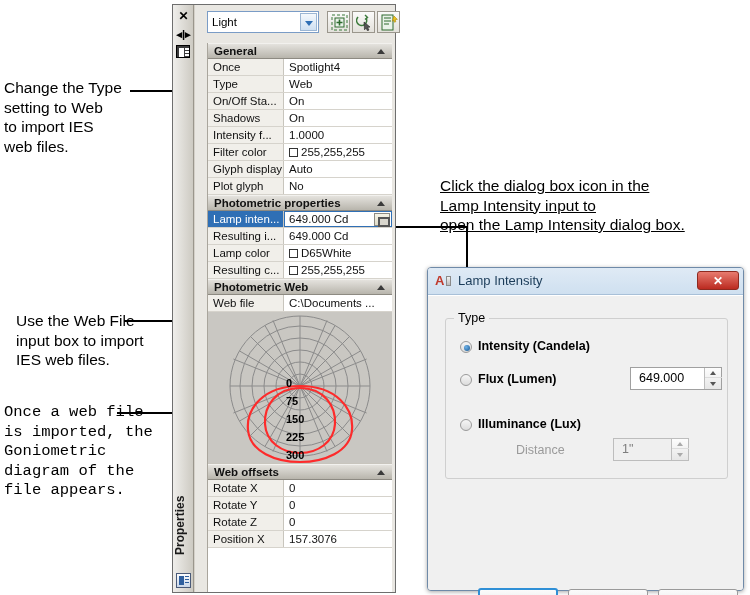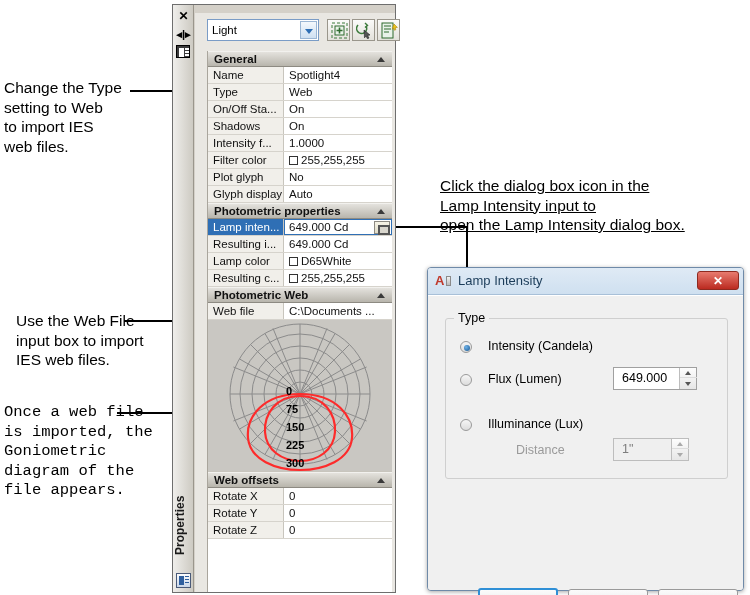--- a/index.html
+++ b/index.html
@@ -74,21 +74,20 @@
   #palette-bottom-icon b {
     position:absolute; left:8px; top:2px; width:4px; height:1px;
     background:#2f5f9e; display:block;
     box-shadow:0 3px 0 #2f5f9e, 0 6px 0 #2f5f9e;
   }
 
   
   #palette-inner {
     position:absolute; left:22px; top:0px; right:0; bottom:0;
     background:#e9e7e2;
-    margin-top:8px;
   }
   
   #combo-row {
     position:absolute; left:0px; top:6px; right:2px; height:26px;
   }
   #obj-select {
     position:absolute; left:12px; top:0; width:112px; height:22px;
     background:#ffffff; border:1px solid #7a9cc6;
     font-size:11.5px; color:#000; line-height:20px; padding-left:4px;
   }
@@ -220,21 +219,21 @@
     position:absolute; left:0; top:2px; width:12px; height:12px;
     border-radius:50%;
     background:linear-gradient(#f6f6f6,#dcdcdc);
     border:1px solid #9a9a9a;
   }
   .radio.on .dot:after {
     content:""; position:absolute; left:3px; top:3px;
     width:6px; height:6px; border-radius:50%;
     background:radial-gradient(circle at 35% 35%,#6fb3ea,#18568f);
   }
-  .radio .lbl { margin-left:28px; display:inline-block; }
+  .radio .lbl { margin-left:18px; display:inline-block;font-weight:bold; }
   .spin {
     position:absolute; height:23px;
     background:#fff; border:1px solid #a0a0a0;
     font-size:12.5px; color:#000; line-height:21px; padding-left:8px;
   }
   .spin.dis { background:#efefef; color:#7d7d7d; border-color:#bdbdbd; }
   .spin .ar {
     position:absolute; right:0px; top:0px; width:17px; height:21px;
     border-left:1px solid #bdbdbd;
     background:linear-gradient(#fdfdfd,#e6e6e6);
@@ -339,21 +338,21 @@
       </div>
     </div>
 
     <div id="grid">
 
       <div class="cat">
         <span>General</span>
         <span class="arrow"></span>
       </div>
       <div class="row">
-        <div class="k">Name</div>
+        <div class="k">Once</div>
         <div class="v">Spotlight4</div>
       </div>
       <div class="row">
         <div class="k">Type</div>
         <div class="v">Web</div>
       </div>
       <div class="row">
         <div class="k">On/Off Sta...</div>
         <div class="v">On</div>
       </div>
@@ -365,26 +364,26 @@
         <div class="k">Intensity f...</div>
         <div class="v">1.0000</div>
       </div>
       <div class="row">
         <div class="k">Filter color</div>
         <div class="v">
           <span class="swatch"></span><span>255,255,255</span>
         </div>
       </div>
       <div class="row">
+        <div class="k">Glyph display</div>
+        <div class="v">Auto</div>
+      </div>
+      <div class="row">
         <div class="k">Plot glyph</div>
         <div class="v">No</div>
-      </div>
-      <div class="row">
-        <div class="k">Glyph display</div>
-        <div class="v">Auto</div>
       </div>
 
       <div class="cat">
         <span>Photometric properties</span>
         <span class="arrow"></span>
       </div>
       <div class="row sel">
         <div class="k">Lamp inten...</div>
         <div class="v">
           <span>649.000 Cd</span>
@@ -459,20 +458,24 @@
       </div>
       <div class="row">
         <div class="k">Rotate Y</div>
         <div class="v">0</div>
       </div>
       <div class="row">
         <div class="k">Rotate Z</div>
         <div class="v">0</div>
       </div>
 
+      <div class="row">
+        <div class="k">Position X</div>
+        <div class="v">157.3076</div>
+      </div>
 
     </div>
   </div>
 </div>
 
 <div id="dialog">
 
   <div id="dlg-title">
     <div id="dlg-appicon">A<span class="b"></span></div>
     <div id="dlg-title-text">Lamp Intensity</div>
@@ -486,21 +489,21 @@
 
       <div class="radio on" style="left:14px; top:20px;">
         <span class="dot"></span>
         <span class="lbl">Intensity (Candela)</span>
       </div>
 
       <div class="radio" style="left:14px; top:53px;">
         <span class="dot"></span>
         <span class="lbl">Flux (Lumen)</span>
       </div>
-      <div class="spin" style="left:167px; top:48px; width:84px;">
+      <div class="spin" style="left:184px; top:48px; width:92px;">
         <span>649.000</span>
         <span class="ar">
           <span class="up"></span>
           <span class="dn"></span>
         </span>
       </div>
 
       <div class="radio" style="left:14px; top:98px;">
         <span class="dot"></span>
         <span class="lbl">Illuminance (Lux)</span>

